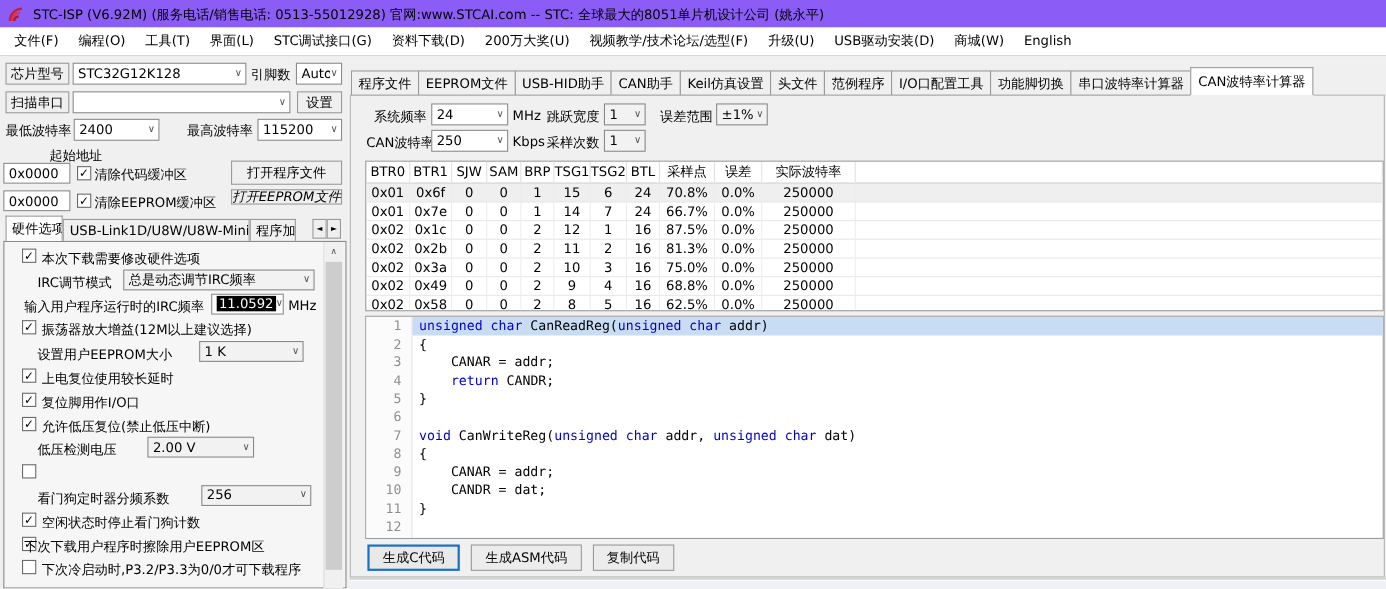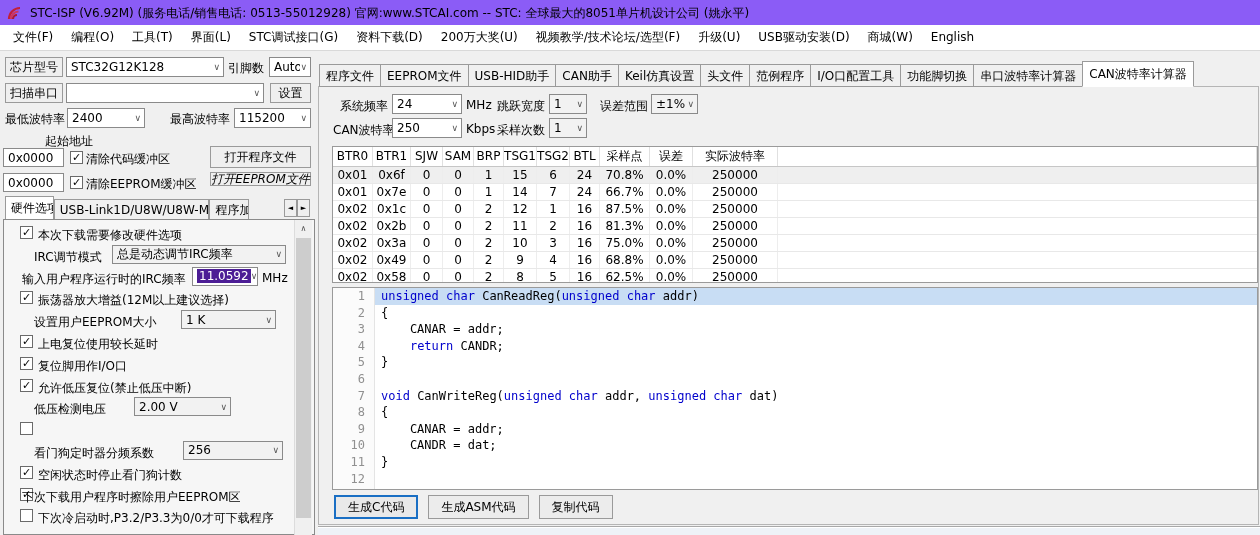--- a/index.html
+++ b/index.html
@@ -15,21 +15,21 @@
   #titlebar{left:0;top:0;width:1260px;height:25px;background:#8b5cf6;}
   #app-icon{left:7px;top:4px;width:17px;height:17px;}
   #title-text{left:30px;top:5px;white-space:nowrap;font-size:12px;}
   #menubar{left:0;top:25px;width:1260px;height:26px;background:#fff;border-bottom:1px solid #d9d9d9;display:flex;align-items:center;padding-left:4px;box-sizing:border-box;}
   .menu-item{padding:0 9px;line-height:25px;white-space:nowrap;cursor:default;}
   
   .btn{background:#efefef;border:1px solid #9a9a9a;display:flex;align-items:center;justify-content:center;box-sizing:border-box;cursor:default;white-space:nowrap;}
   .combo{background:#fff;border:1px solid #8a8a8a;box-sizing:border-box;display:flex;align-items:center;padding-left:4px;position:absolute;cursor:default;white-space:nowrap;overflow:hidden;}
   .combo.gray{background:#f2f2f2;}
   .combo .cv{flex:1;overflow:hidden;white-space:nowrap;}
-  .combo .cv.selval{background:#4c1d95;color:#fff;padding:0 2px;flex:0 0 auto;}
+  .combo .cv.selval{background:#000000;color:#fff;padding:0 2px;flex:0 0 auto;}
   .chev{color:#555;font-size:9px;margin-right:3px;margin-left:auto;flex:0 0 auto;}
   .cb{width:13px;height:13px;border:1px solid #6a6a6a;background:#fff;display:inline-flex;align-items:center;justify-content:center;font-size:11px;line-height:11px;box-sizing:border-box;flex:0 0 auto;}
   .input{background:#fff;border:1px solid #8a8a8a;box-sizing:border-box;display:flex;align-items:center;padding-left:4px;}
   .lbl{white-space:nowrap;}
   
   .ltab{background:#f0f0f0;border:1px solid #9a9a9a;border-bottom:none;height:20px;line-height:20px;padding:0 5px;box-sizing:border-box;white-space:nowrap;overflow:hidden;}
   .ltab.active{background:#fff;height:23px;line-height:22px;z-index:2;}
   .spinbtn{width:13px;height:18px;font-size:7px;display:inline-flex;align-items:center;justify-content:center;}
   
   #opt-panel{left:3px;top:219px;width:312px;height:316px;background:#f6f6f6;border:1px solid #8a8a8a;box-sizing:border-box;}
@@ -151,21 +151,21 @@
 
 <div class="input abs" style="left:3px;top:173px;width:61px;height:19px;">
   <span>0x0000</span>
 </div>
 <span class="cb abs" id="cb-clear-eeprom" style="left:70px;top:176px;">✓</span>
 <span class="lbl abs" style="left:86px;top:176px;">清除EEPROM缓冲区</span>
 <div class="btn abs" style="left:210px;top:172px;width:101px;height:14px;font-style:italic;">
   <span>打开EEPROM文件</span>
 </div>
 
-<div class="abs" id="ltabs" style="left:5px;top:196px;width:244px;height:23px;display:flex;align-items:flex-end;">
+<div class="abs" id="ltabs" style="left:5px;top:196px;width:264px;height:23px;display:flex;align-items:flex-end;">
     <span class="ltab active">硬件选项</span>
     <span class="ltab">USB-Link1D/U8W/U8W-Mini脱机</span>
     <span class="ltab">程序加</span>
   </div>
 <div class="btn abs spinbtn" style="left:284px;top:199px;">◄</div>
 <div class="btn abs spinbtn" style="left:297px;top:199px;">►</div>
 
 <div id="opt-panel" class="abs">
   <div id="opt-list">
       <div class="opt-row">

